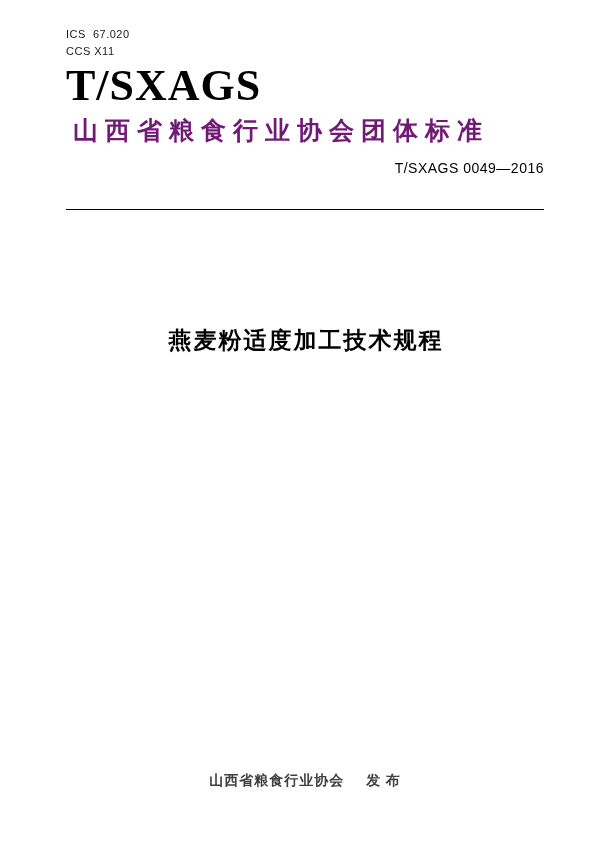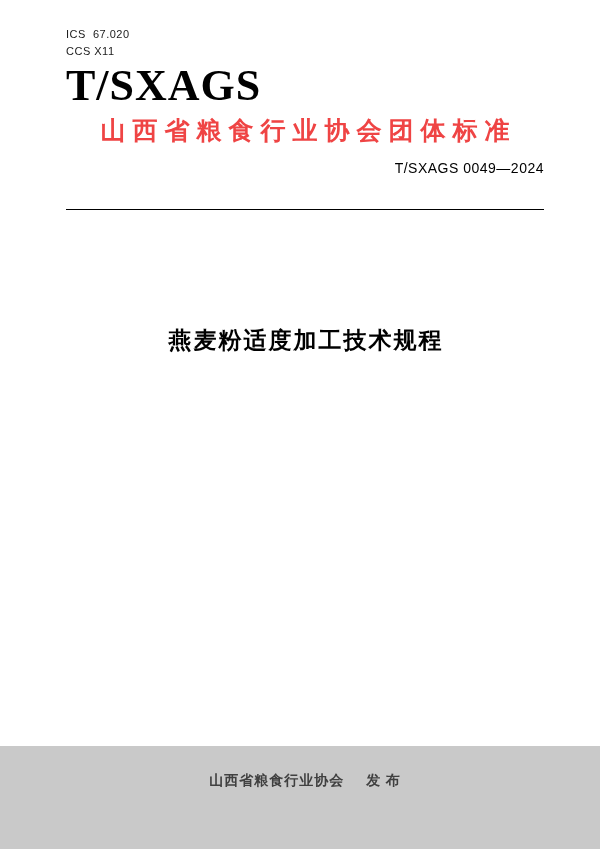--- a/index.html
+++ b/index.html
@@ -9,21 +9,21 @@
   }
   body {
     width: 600px;
     height: 849px;
     overflow: hidden;
     font-family: "Liberation Sans", sans-serif;
   }
   .page {
     position: relative;
     width: 600px;
-    height: 746px;
+    height: 849px;
     background: #ffffff;
     box-sizing: border-box;
   }
   .content {
     position: absolute;
     left: 66px;
     top: 0;
     width: 478px;
     height: 849px;
   }
@@ -53,26 +53,26 @@
     letter-spacing: 1px;
     color: #000;
   }
 
   
   .assoc {
     position: absolute;
     top: 114px;
     left: 0;
     width: 478px;
-    text-align: center;
+    text-align: left;
     font-family: "Liberation Serif", serif;
     font-size: 25px;
     font-weight: bold;
     letter-spacing: 7px;
-    color: #ef4444;
+    color: #701a75;
     text-indent: 7px;
   }
 
   
   .std-no {
     position: absolute;
     top: 160px;
     left: 0;
     width: 478px;
     text-align: right;
@@ -144,21 +144,21 @@
 
     <div class="codes">
       <div>ICS  67.020</div>
       <div>CCS X11</div>
     </div>
 
     <div class="std-mark">T/SXAGS</div>
 
     <div class="assoc">山西省粮食行业协会团体标准</div>
 
-    <div class="std-no">T/SXAGS 0049—2024</div>
+    <div class="std-no">T/SXAGS 0049—2016</div>
 
     <div class="rule"></div>
 
     <div class="doc-title">燕麦粉适度加工技术规程</div>
 
     <div class="dates">
     </div>
 
     <div class="publisher">
       <span>山西省粮食行业协会</span><span class="gap"></span><span>发 布</span>

